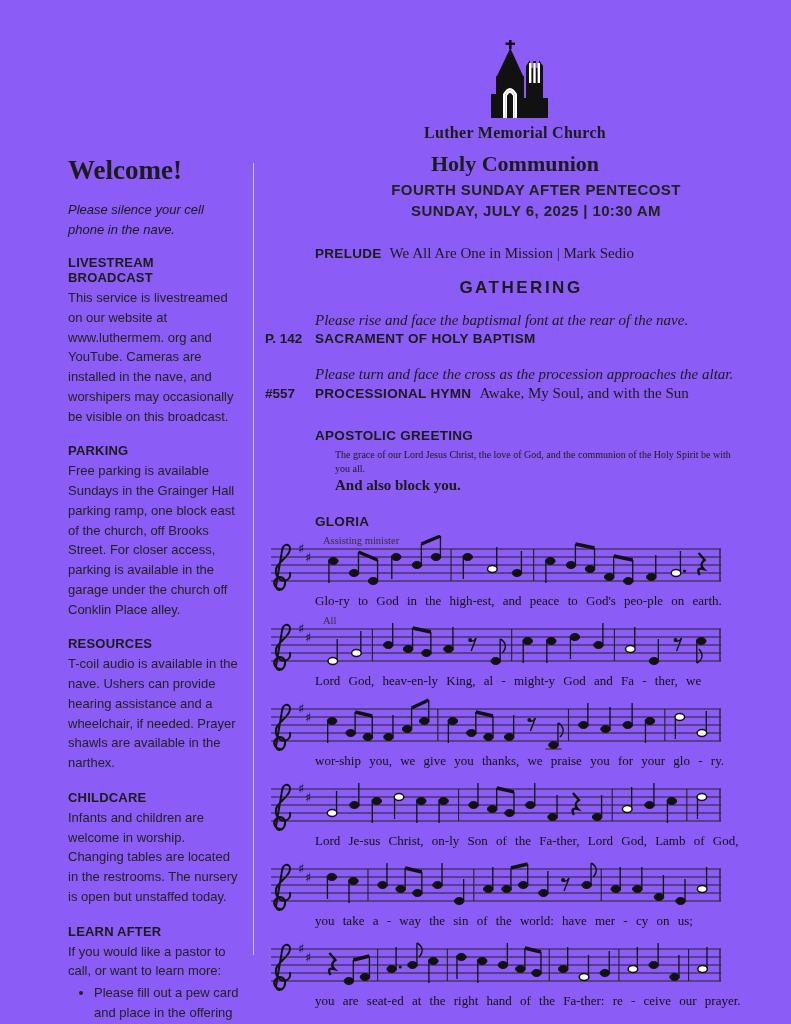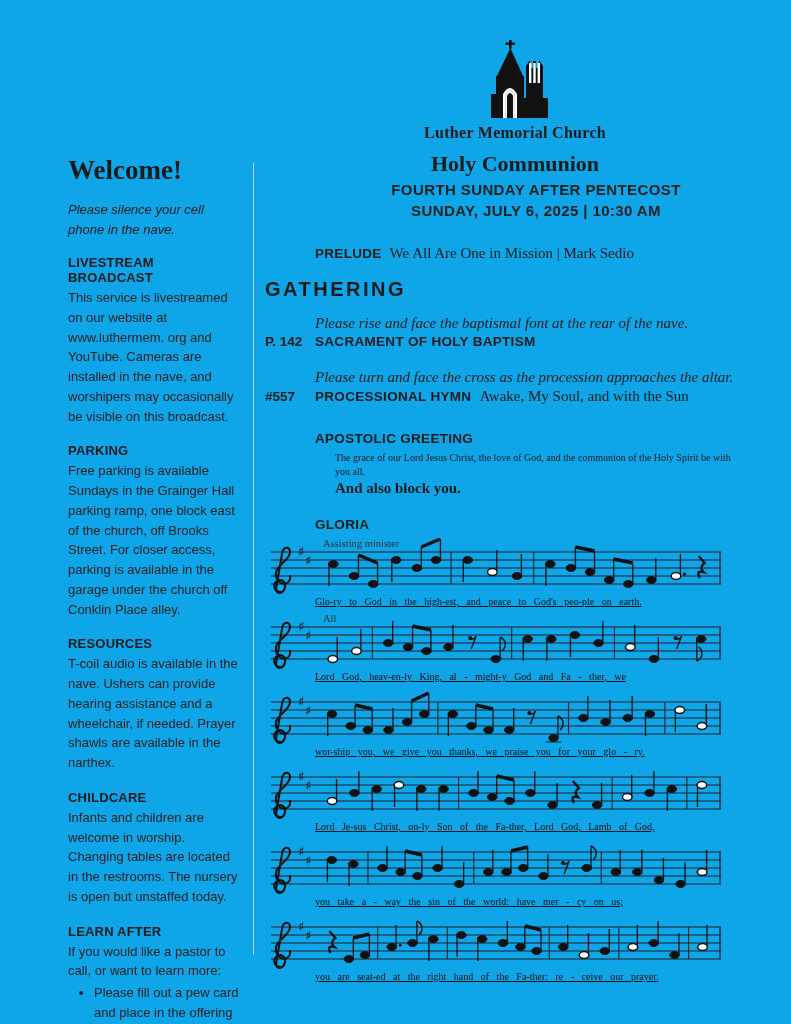--- a/index.html
+++ b/index.html
@@ -1,18 +1,18 @@
 <!DOCTYPE html>
 <html><head>
 <meta charset="utf-8">
 <style>
   * { margin:0; padding:0; box-sizing:border-box; }
   html,body { background:#ffffff; }
   body { font-family:"Liberation Sans", sans-serif; color:#1b1b1b; }
-  .page { position:relative; width:791px; height:1024px; background:#0ea5e9; overflow:hidden; }
+  .page { position:relative; width:791px; height:1024px; background:#8b5cf6; overflow:hidden; }
 
   
   .header { position:absolute; left:253px; right:14px; top:38px; text-align:center; }
   .logo { display:block; margin:0 auto 4px auto; }
   .church-name { font-family:"Liberation Serif", serif; font-weight:bold; font-size:16px; letter-spacing:.3px; }
   .service-title { font-family:"Liberation Serif", serif; font-weight:bold; font-size:22px; margin-top:9px; }
   .service-sub { font-weight:bold; font-size:15px; letter-spacing:.4px; margin-top:4px; color:#222;padding-left:42px; }
 
   
   .sidebar { position:absolute; left:68px; top:155px; width:174px; }
@@ -24,31 +24,31 @@
   .sb-bullets { margin:2px 0 0 26px; font-size:13px; line-height:1.52; color:#222; }
   .sb-bullets li { margin-bottom:1px; }
   .divider { position:absolute; left:253px; top:163px; height:792px; width:1px; background:#c9c9c9; }
 
   
   .main { position:absolute; left:265px; top:245px; width:512px; }
   .item { display:flex; align-items:baseline; }
   .item-num { width:50px; flex:0 0 50px; font-weight:bold; font-size:13.5px; }
   .item-label { font-weight:bold; font-size:13.5px; letter-spacing:.3px; margin-right:8px; }
   .item-title { font-family:"Liberation Serif", serif; font-size:15px; }
-  .section-heading { text-align:left; font-weight:bold; font-size:20px; letter-spacing:2.5px; margin:16px 0 14px 0; }
+  .section-heading { text-align:center; font-weight:bold; font-size:17px; letter-spacing:2.5px; margin:16px 0 14px 0; }
   .rubric { font-family:"Liberation Serif", serif; font-style:italic; font-size:15px; padding-left:50px; margin-bottom:2px; } .gap-md { height:20px; } .gap-lg { height:26px; }
   .sub-heading { font-weight:bold; font-size:13.5px; letter-spacing:.3px; padding-left:50px; margin-bottom:5px; }
   .liturgy-text { font-family:"Liberation Serif", serif; font-size:10px; line-height:1.4; padding-left:70px; max-width:470px; }
   .liturgy-response { font-family:"Liberation Serif", serif; font-weight:bold; font-size:15px; padding-left:70px; margin-top:1px; }
 
   
   .staves { margin-top:6px; }
   .staff-block { margin-bottom:1px; }
   .staff-svg { display:block; }
-  .lyrics { font-family:"Liberation Serif", serif; font-size:10px; color:#111; padding-left:50px; word-spacing:5px; margin-top:-4px; margin-bottom:6px; white-space:nowrap;text-decoration:underline; }
+  .lyrics { font-family:"Liberation Serif", serif; font-size:13px; color:#111; padding-left:50px; word-spacing:5px; margin-top:-4px; margin-bottom:6px; white-space:nowrap; }
 </style>
 </head>
 <body>
 
 <div class="page">
 
   <div class="header">
     <svg class="logo" width="92" height="82" viewBox="0 0 92 82">
       <g fill="#111">
         <rect x="40" y="2" width="2.6" height="9"></rect>

